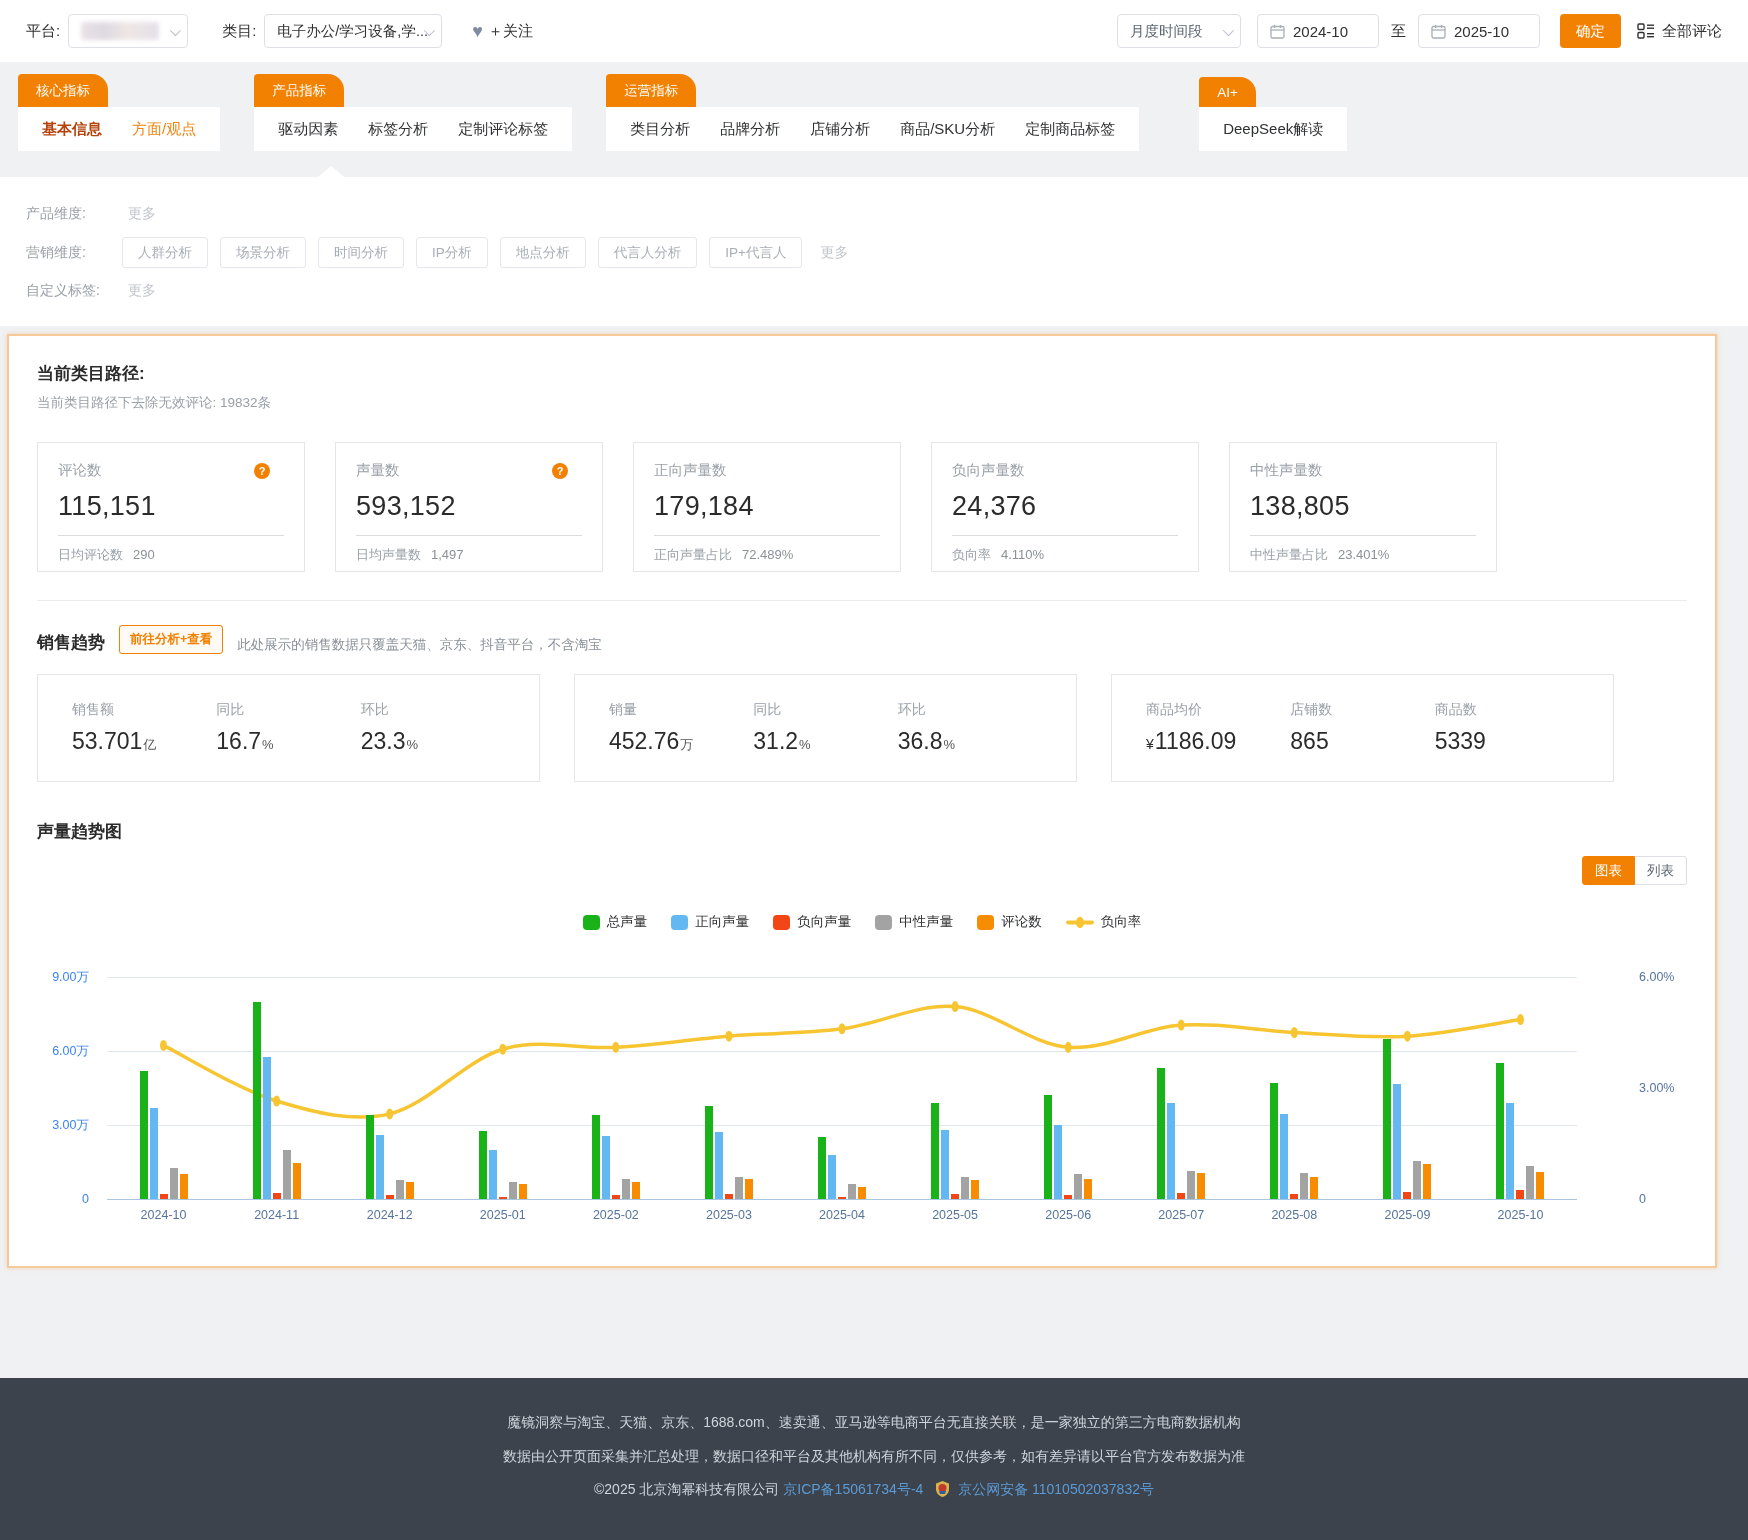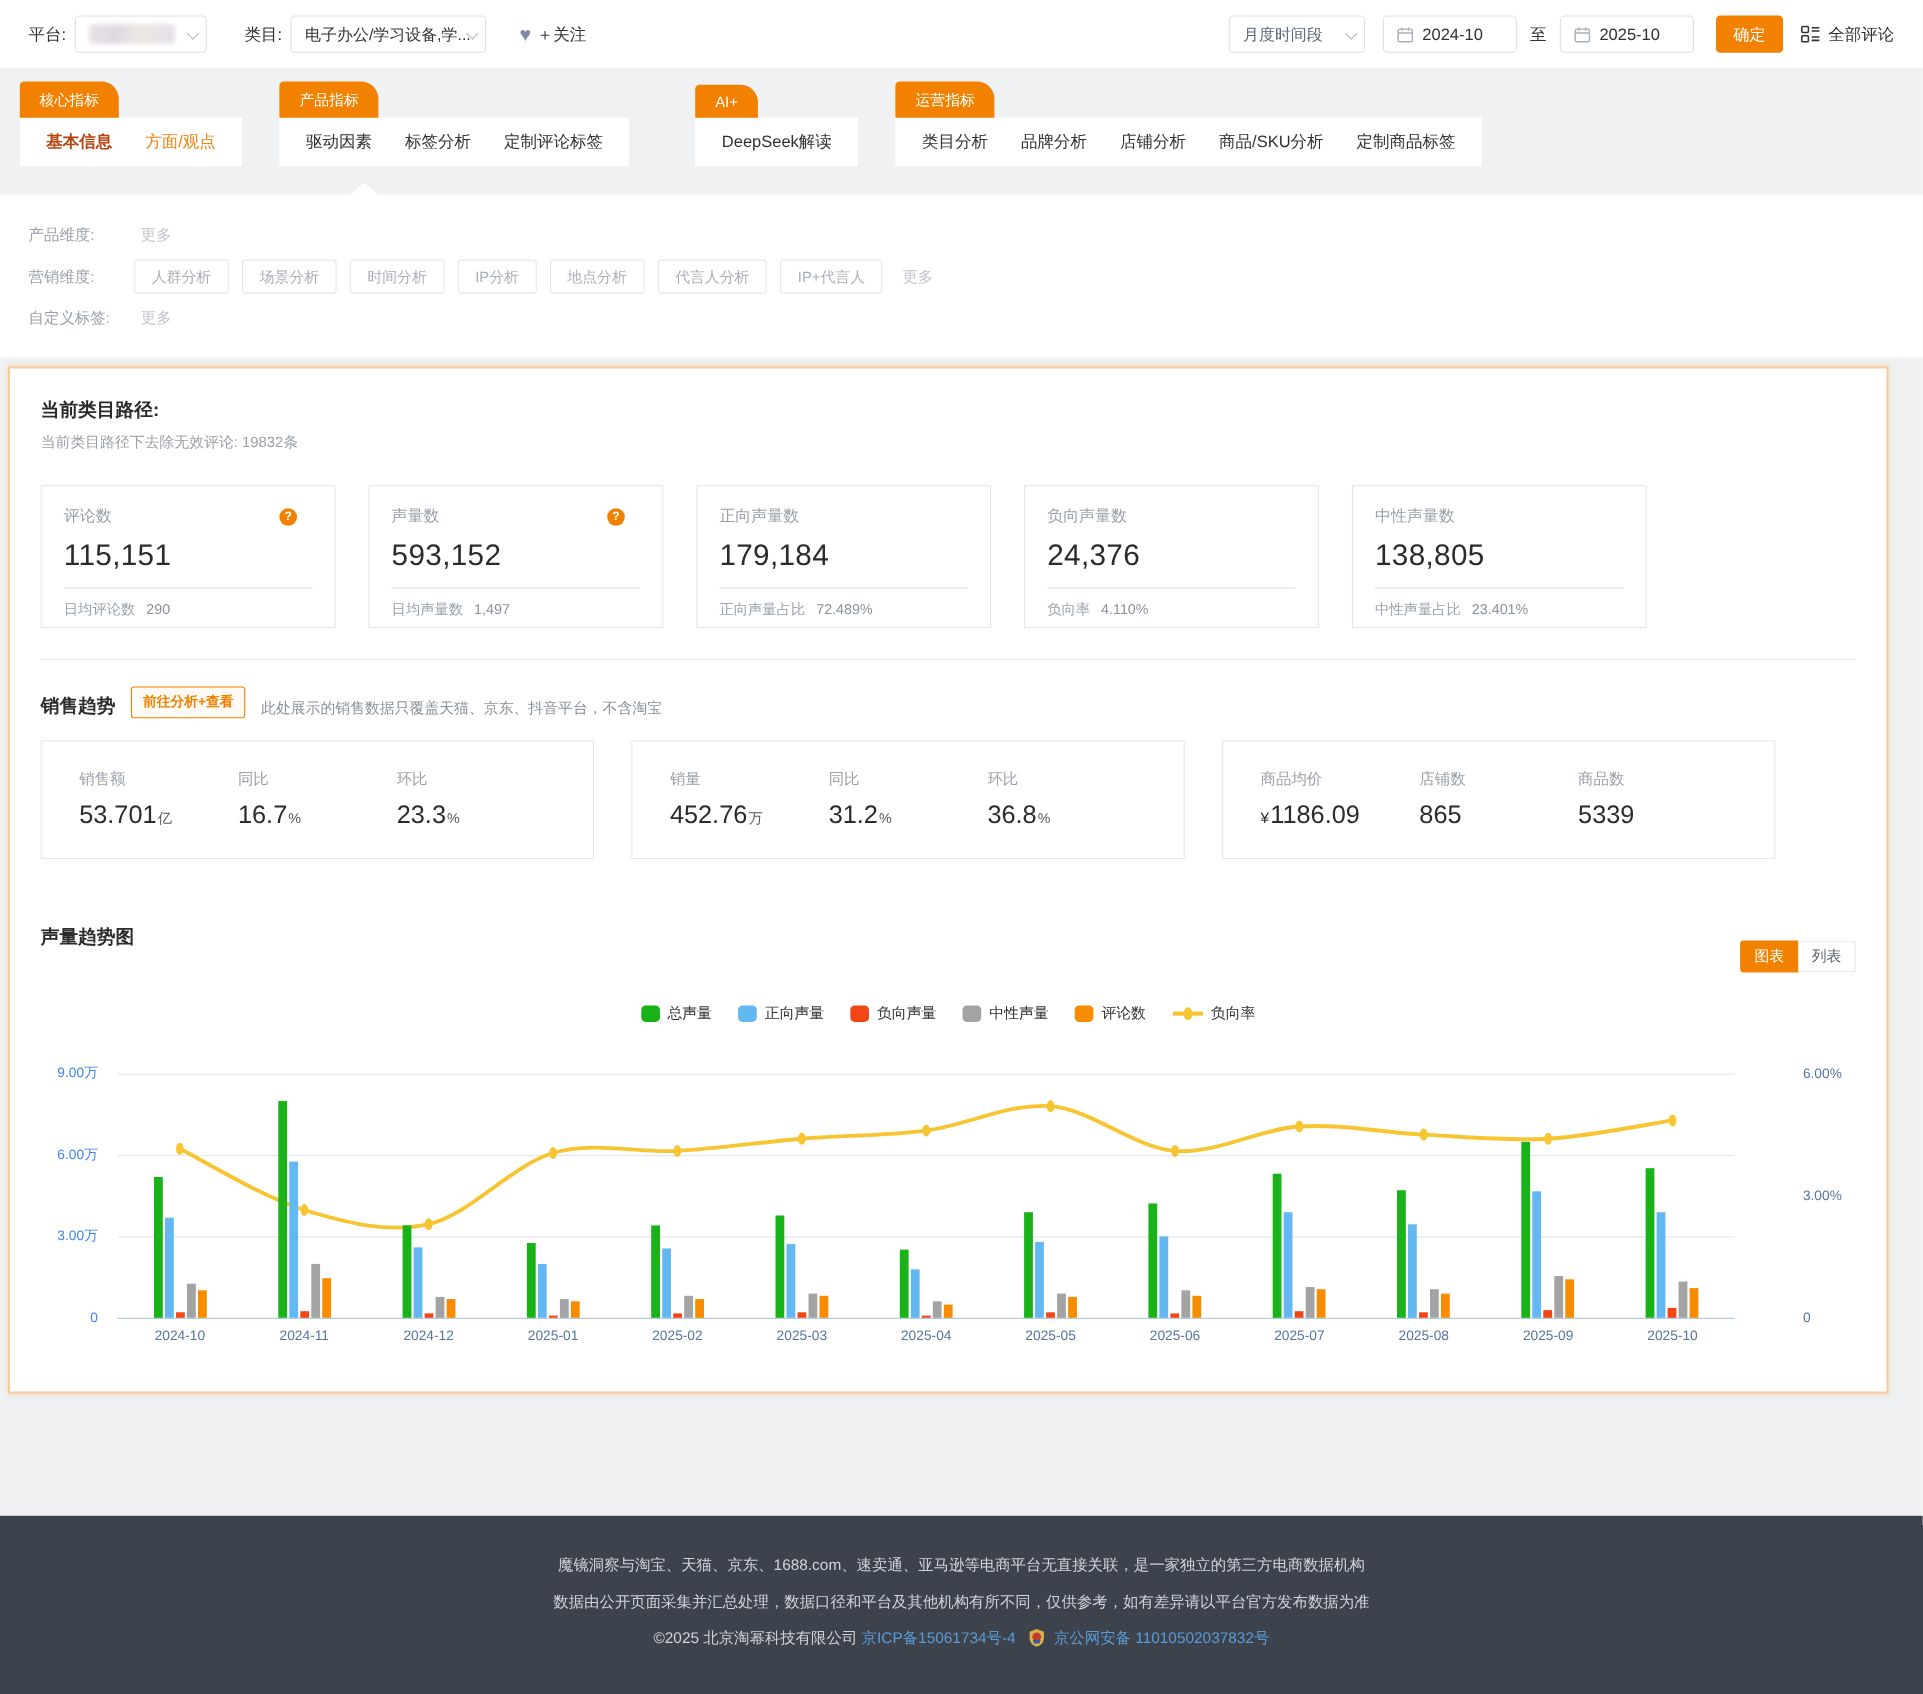--- a/index.html
+++ b/index.html
@@ -63,21 +63,21 @@
   .cta-btn { border:1px solid #f28001; color:#f28001; background:#fffaf3; font-size:12.5px; font-weight:bold; padding:5px 10px; border-radius:3px; margin-right:14px; cursor:pointer; }
   .sales-note { color:#8a9099; font-size:13.5px; }
   .sales-row { display:flex; gap:34px; margin-top:20px; }
   .sales-panel { width:503px; height:108px; border:1px solid #e6e6e6; display:flex; align-items:center; padding:0 34px; }
   .s-col { width:152px; }
   .s-label { color:#9aa0a8; font-size:14px; }
   .s-value { color:#2b2b2b; font-size:23px; margin-top:9px; }
   .s-unit { font-size:13px; color:#555; margin-left:1px; }
   .s-prefix { font-size:14px; color:#2b2b2b; margin-right:1px; }
   
-  .trend-head { display:flex; align-items:center; justify-content:space-between; margin-top:38px; }
+  .trend-head { display:flex; align-items:flex-start; justify-content:space-between; margin-top:38px; }
   .trend-title { font-size:17px; font-weight:bold; color:#2b2b2b; }
   .toggle { display:flex; margin-top:36px; }
   .toggle .t-btn { font-size:13.5px; height:29px; padding:0 12px; display:flex; align-items:center; border:1px solid #dcdfe6; color:#5c6570; background:#fff; cursor:pointer; }
   .toggle .t-btn.active { background:#f28001; border-color:#f28001; color:#fff; }
   .toggle .t-btn:first-child { border-radius:3px 0 0 3px; }
   .toggle .t-btn:last-child { border-radius:0 3px 3px 0; border-left:none; }
   .legend-row { display:flex; justify-content:center; align-items:center; gap:24px; margin-top:28px; }
   .legend-item { display:flex; align-items:center; cursor:pointer; }
   .legend-swatch { width:17px; height:15px; border-radius:4px; display:inline-block; }
   .legend-label { font-size:13.5px; color:#303133; margin-left:7px; }
@@ -169,34 +169,34 @@
     </div>
   </div>
   <div class="nav-group">
     <span class="nav-tag">产品指标</span>
     <div class="nav-strip">
       <span class="nav-item">驱动因素</span>
       <span class="nav-item">标签分析</span>
       <span class="nav-item">定制评论标签</span>
     </div>
   </div>
-  <div class="nav-group ai">
-    <span class="nav-tag">AI+</span>
-    <div class="nav-strip">
-      <span class="nav-item">DeepSeek解读</span>
-    </div>
-  </div>
   <div class="nav-group">
     <span class="nav-tag">运营指标</span>
     <div class="nav-strip">
       <span class="nav-item">类目分析</span>
       <span class="nav-item">品牌分析</span>
       <span class="nav-item">店铺分析</span>
       <span class="nav-item">商品/SKU分析</span>
       <span class="nav-item">定制商品标签</span>
+    </div>
+  </div>
+  <div class="nav-group ai">
+    <span class="nav-tag">AI+</span>
+    <div class="nav-strip">
+      <span class="nav-item">DeepSeek解读</span>
     </div>
   </div>
 </div>
 
 <div class="filter-panel">
   <i class="filter-notch"></i>
   <div class="filter-row">
     <span class="f-label">产品维度:</span>
     <span class="more-link">更多</span>
   </div>

